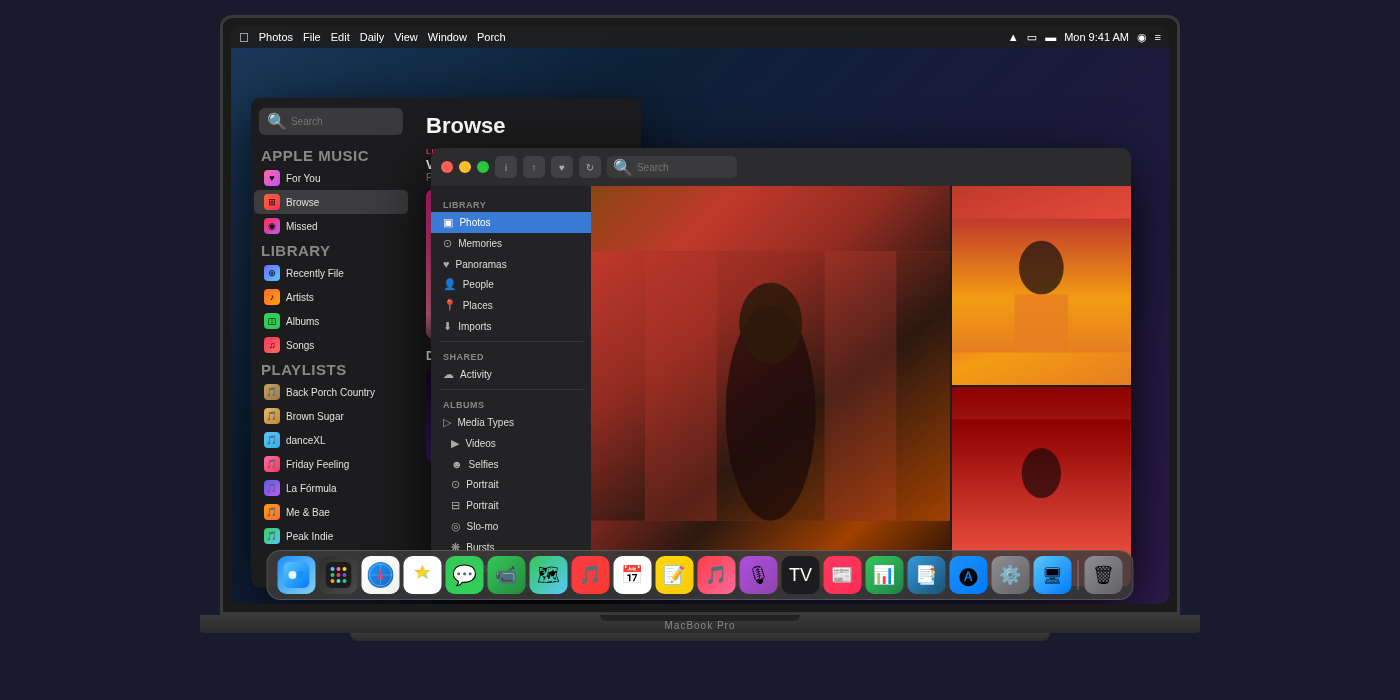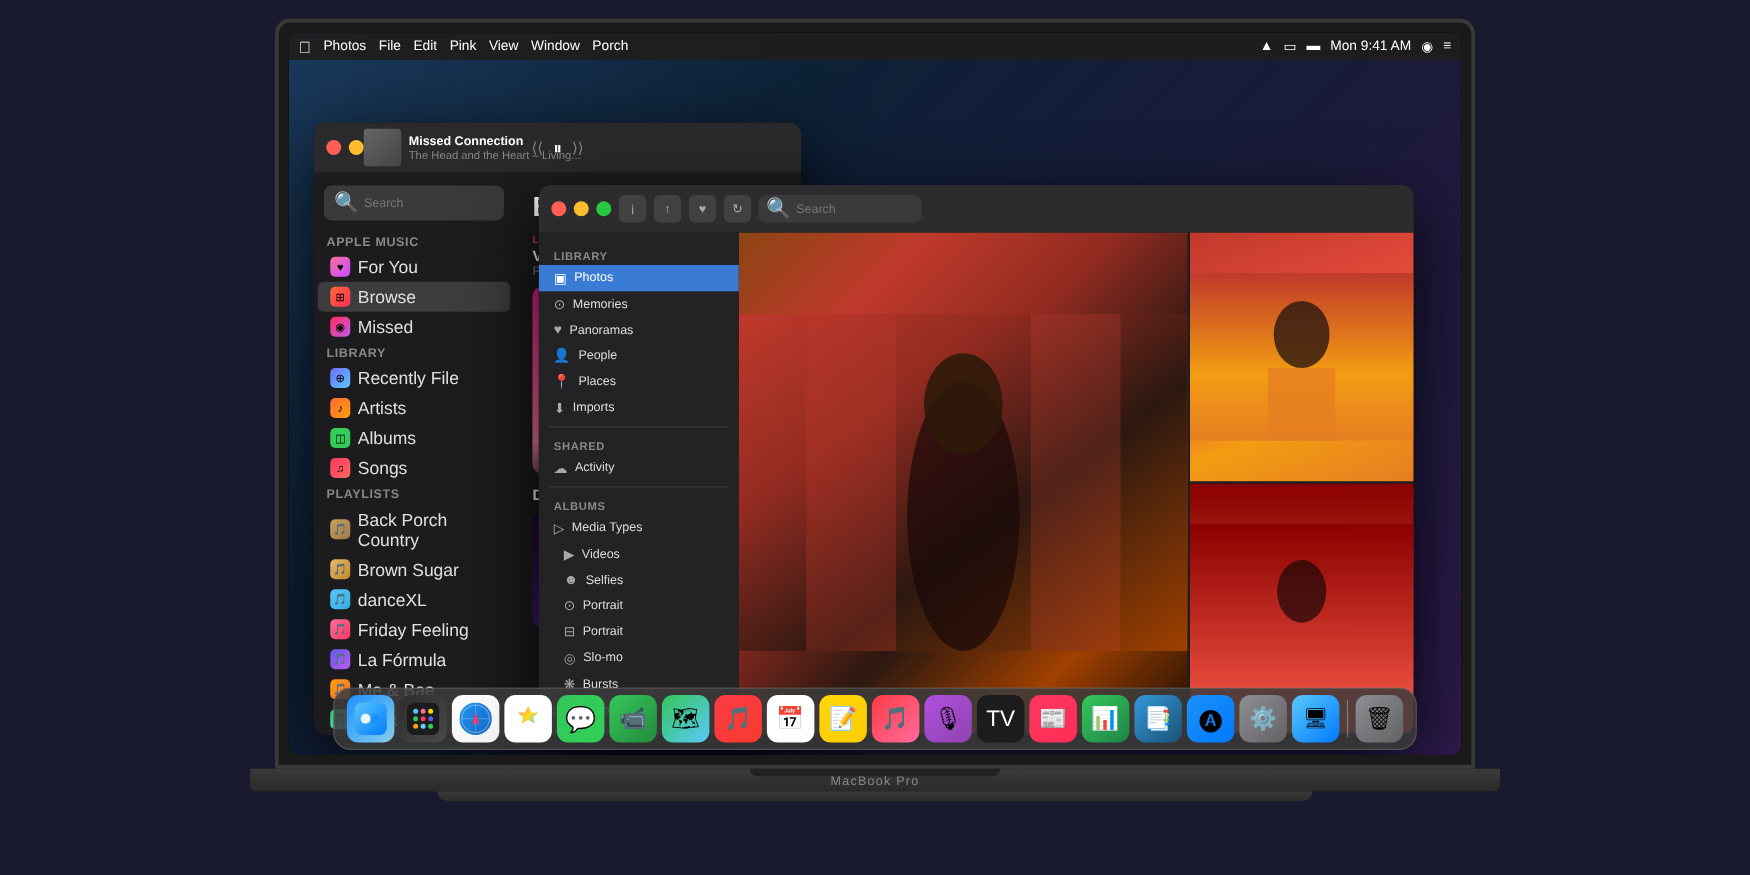--- a/index.html
+++ b/index.html
@@ -218,21 +218,21 @@
       background: none;
       border: none;
       outline: none;
       color: #888;
       font-size: 10px;
       width: 100%;
     }
 
     .sidebar-section-label {
       color: #888;
-      font-size: 10px;
+      font-size: 15px;
       font-weight: 600;
       text-transform: uppercase;
       padding: 4px 10px 2px;
       letter-spacing: 0.5px;
     }
 
     .sidebar-item {
       display: flex;
       align-items: center;
       gap: 6px;
@@ -267,21 +267,21 @@
     .icon-playlist1 { background: linear-gradient(135deg, #c4a35a, #a0784a); }
     .icon-playlist2 { background: linear-gradient(135deg, #e8b86d, #c0882a); }
     .icon-playlist3 { background: linear-gradient(135deg, #5ac8fa, #32ade6); }
     .icon-playlist4 { background: linear-gradient(135deg, #ff6b9d, #ff375f); }
     .icon-playlist5 { background: linear-gradient(135deg, #5e5ce6, #bf5af2); }
     .icon-playlist6 { background: linear-gradient(135deg, #ff9f0a, #ff6b35); }
     .icon-playlist7 { background: linear-gradient(135deg, #30d158, #5ac8fa); }
 
     .sidebar-item-label {
       color: #e0e0e0;
-      font-size: 14px;
+      font-size: 10px;
     }
 
     .music-content {
       flex: 1;
       background: #1c1c1e;
       padding: 15px;
       overflow-y: auto;
     }
 
     .browse-title {
@@ -682,57 +682,38 @@
     <div class="screen-bezel">
       <div class="camera-dot"></div>
       <div class="macos-desktop">
 
         <div class="menubar">
           <div class="menubar-left">
             <span class="apple-icon"></span>
             <span class="menubar-item">Photos</span>
             <span class="menubar-item">File</span>
             <span class="menubar-item">Edit</span>
-            <span class="menubar-item">Pink</span>
+            <span class="menubar-item">Daily</span>
             <span class="menubar-item">View</span>
             <span class="menubar-item">Window</span>
             <span class="menubar-item">Porch</span>
           </div>
           <div class="menubar-right">
             <span>▲</span>
             <span>▭</span>
             <span>▬</span>
             <span>Mon 9:41 AM</span>
             <span>◉</span>
             <span>≡</span>
           </div>
         </div>
 
         <div class="windows-container">
 
           <div class="music-window">
-            <div class="music-titlebar">
-              <div class="traffic-lights">
-                <div class="tl-btn tl-close"></div>
-                <div class="tl-btn tl-min"></div>
-                <div class="tl-btn tl-max"></div>
-              </div>
-              <div class="now-playing-info">
-                <div class="album-thumb"></div>
-                <div class="now-playing-text">
-                  <span class="np-song">Missed Connection</span>
-                  <span class="np-artist">The Head and the Heart – Living...</span>
-                </div>
-              </div>
-              <div class="music-controls">
-                <span class="ctrl-btn">⟨⟨</span>
-                <span class="ctrl-btn ctrl-play">⏸</span>
-                <span class="ctrl-btn">⟩⟩</span>
-              </div>
-            </div>
 
             <div class="music-main">
 
               <div class="music-sidebar">
                 <div class="sidebar-search">
                   <span>🔍</span>
                   <input type="text" placeholder="Search" style="">
                 </div>
 
                 <div class="sidebar-section-label">Apple Music</div>

